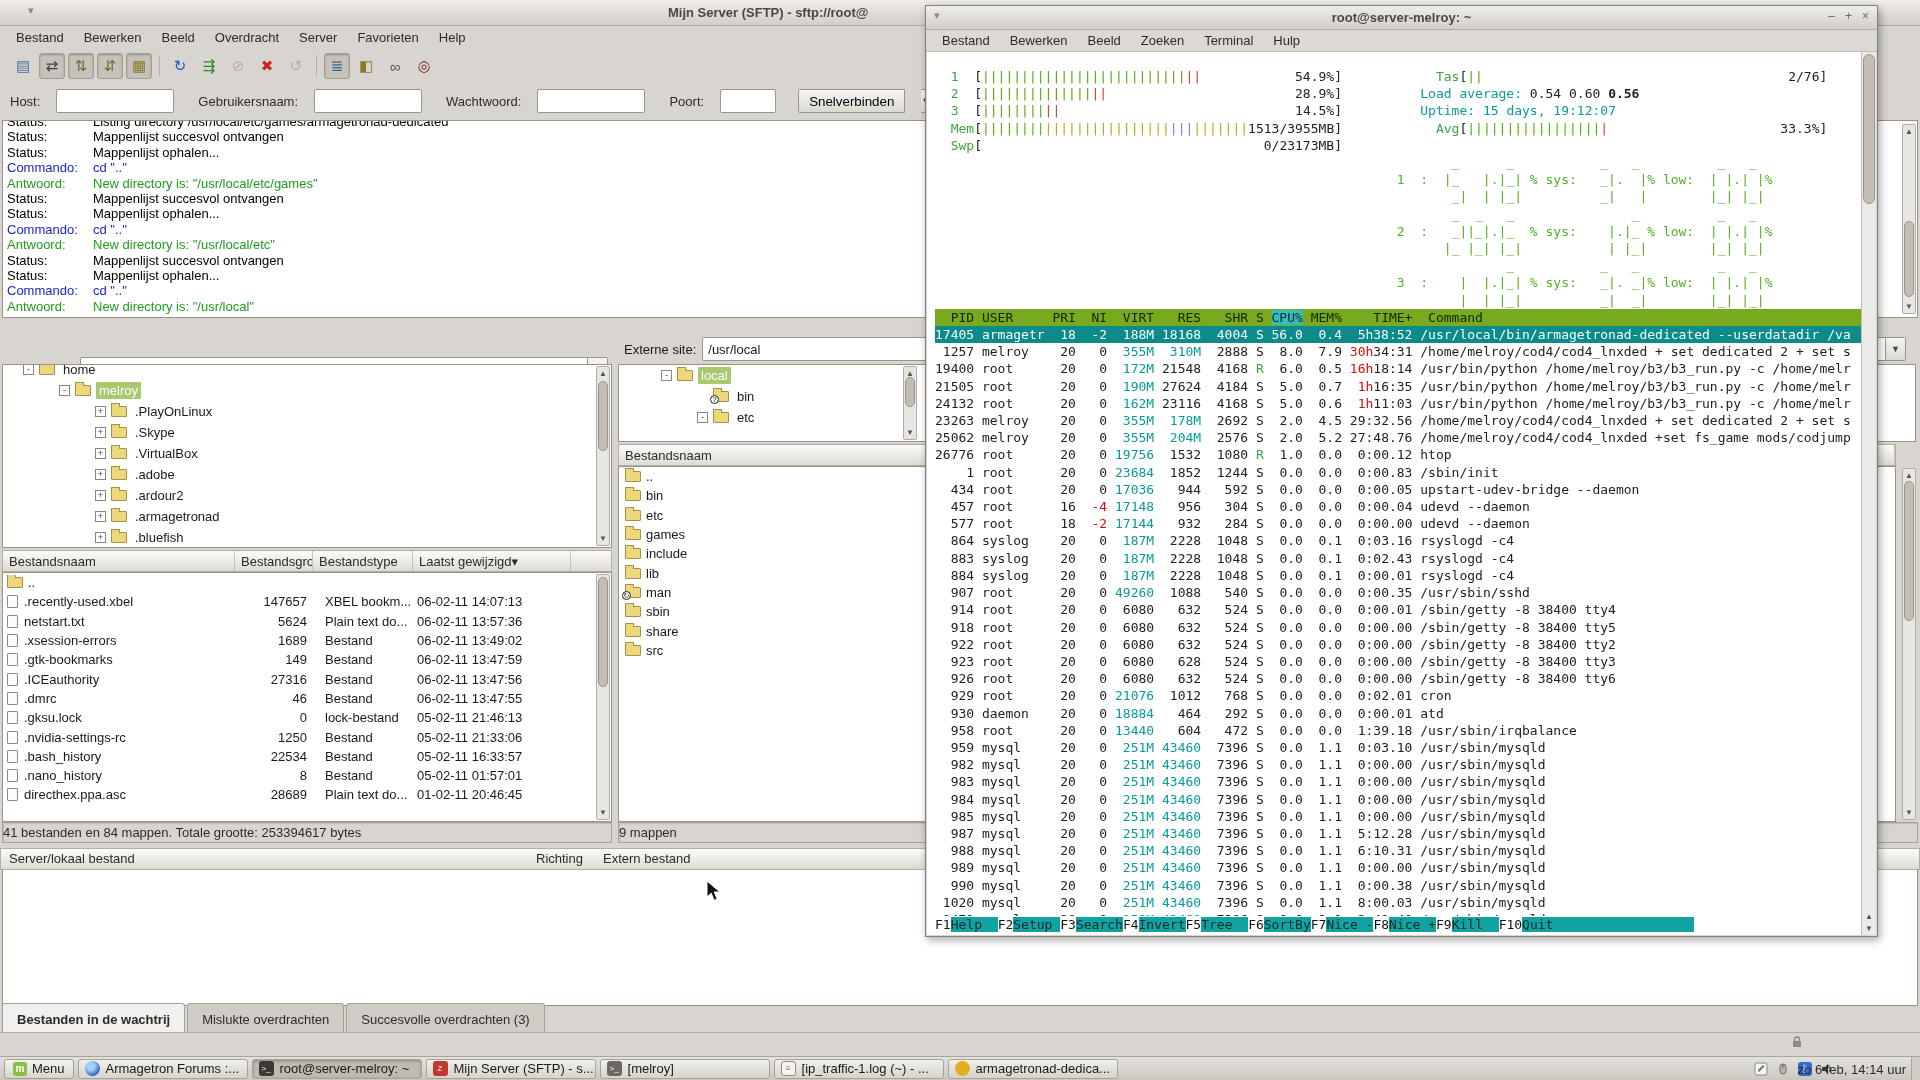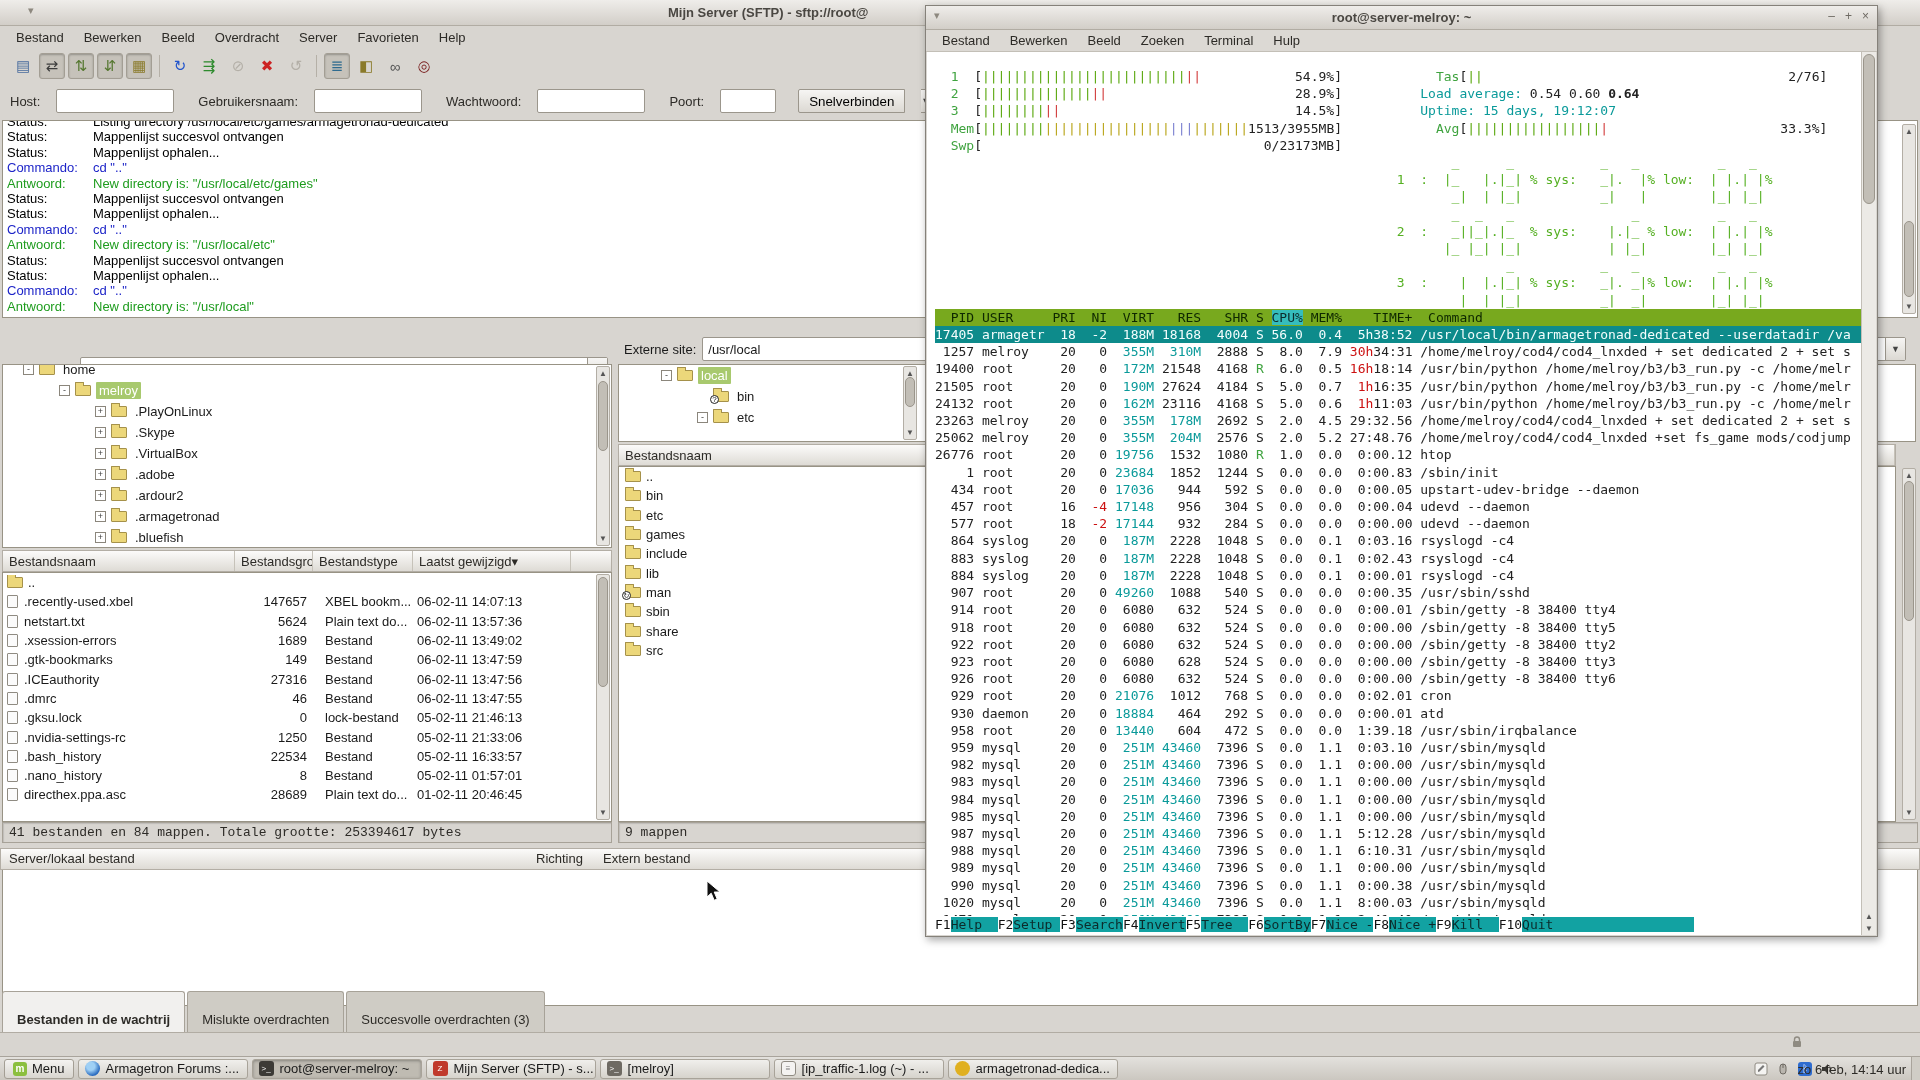--- a/index.html
+++ b/index.html
@@ -54,27 +54,27 @@
   .list-header{position:absolute;height:22px;background:linear-gradient(#fcfbfa,#dedbd5);
     border:1px solid #b3aea5;display:flex;align-items:center;color:#2d2b27;}
   .lh-cell{padding:0 6px;border-right:1px solid #c6c2b9;height:100%;display:flex;align-items:center;overflow:hidden;white-space:nowrap;}
   .file-row{height:19.3px;display:flex;align-items:center;white-space:nowrap;}
   .fr-name{width:232px;display:flex;align-items:center;overflow:hidden;padding-left:4px;}
   .fr-size{width:78px;text-align:right;padding-right:6px;}
   .fr-type{width:100px;padding-left:12px;overflow:hidden;}
   .fr-date{width:158px;padding-left:4px;}
   .fileicon{width:11px;height:13px;background:#fbfbfb;border:1px solid #8f8b82;margin-right:6px;flex:none;border-radius:1px;}
   .statusbar-panel{position:absolute;height:21px;background:#d8d5d0;border:1px solid #a7a298;
-    display:flex;align-items:center;padding-left:6px;color:#2d2b27;box-shadow:inset 1px 1px 1px rgba(0,0,0,.12);font-family:Liberation Mono, monospace;}
+    display:flex;align-items:center;color:#2d2b27;box-shadow:inset 1px 1px 1px rgba(0,0,0,.12);}
   .queue-header{position:absolute;top:848px;left:0;width:100%;height:22px;background:linear-gradient(#fcfbfa,#dedbd5);
     border:1px solid #b3aea5;color:#2d2b27;}
   .qh-cell{position:absolute;top:2px;}
   .queue-body{position:absolute;top:870px;left:2px;right:2px;height:136px;background:#fff;border:1px solid #989385;border-top:none;}
   .fz-tabs{position:absolute;top:1006px;left:2px;height:26px;display:flex;align-items:flex-end;gap:2px;}
-  .fz-tab{padding:20px 14px 5px 14px;border:1px solid #a7a298;border-bottom:none;background:#cfccc5;color:#2d2b27;border-radius:3px 3px 0 0;}
+  .fz-tab{padding:8px 14px 5px 14px;border:1px solid #a7a298;border-bottom:none;background:#cfccc5;color:#2d2b27;border-radius:3px 3px 0 0;}
   .fz-tab.active{background:#f1f0ee;font-weight:bold;}
   .fz-statusbar{position:absolute;top:1032px;left:0;width:100%;height:24px;background:#d8d5d0;border-top:1px solid #b1aca3;}
   .fz-status-right{position:absolute;right:84px;top:2px;display:flex;align-items:center;gap:8px;flex-direction:column;}
   .mini-icon{width:14px;height:14px;}
   .vscroll{position:absolute;width:14px;background:#e8e6e2;border:1px solid #b3aea5;border-radius:2px;}
   .vthumb{position:absolute;left:1px;right:1px;background:#c2beb6;border:1px solid #9a958b;border-radius:6px;}
   .varrow{position:absolute;left:0;width:100%;text-align:center;font-size:8px;color:#555;}
   .splitter-v{position:absolute;left:612px;top:332px;width:6px;height:514px;background:#d8d5d0;}
   
   .term{position:absolute;left:925px;top:5px;width:953px;height:932px;background:#d8d5d0;
@@ -515,21 +515,21 @@
     <nav class="menubar term-menubar" id="term-menu">
         <span class="menu-item">Bestand</span>
         <span class="menu-item">Bewerken</span>
         <span class="menu-item">Beeld</span>
         <span class="menu-item">Zoeken</span>
         <span class="menu-item">Terminal</span>
         <span class="menu-item">Hulp</span>
       </nav>
     <div class="term-body">
       <pre id="htop">  <span class="g">1  </span>[<span class="pg">||||||||||||||||||||||||||</span><span class="pr">||</span>            54.9%]            <span class="g">Tas</span>[<span class="pg">||</span>                                       2/76]
-  <span class="g">2  </span>[<span class="pg">||||||||||||||</span><span class="pr">||</span>                        28.9%]          <span class="c">Load average: </span>0.54 0.60 <span class="bold">0.64</span>
+  <span class="g">2  </span>[<span class="pg">||||||||||||||</span><span class="pr">||</span>                        28.9%]          <span class="c">Load average: </span>0.54 0.60 <span class="bold">0.56</span>
   <span class="g">3  </span>[<span class="pg">||||||||</span><span class="pr">||</span>                              14.5%]          <span class="c">Uptime: </span><span class="cy">15 days, 19:12:07</span>
   <span class="g">Mem</span>[<span class="pg">||||||||</span><span class="py">||||||||||||||||</span><span class="pb">|||</span><span class="py">|||||||</span>1513/3955MB]            <span class="g">Avg</span>[<span class="pg">|||||||||||||||||</span><span class="pr">|</span>                      33.3%]
   <span class="g">Swp</span>[                                    0/23173MB]          
 <span class="led">                                                                  _      _           _   _          _   _ </span>
 <span class="led">                                                           1  :  |_   |.|_| % sys:   _|.  |% low:  | |.| |%</span>
 <span class="led">                                                                  _|  | |_|          _|   |        |_| |_|</span>
 <span class="led">                                                                  _  _   _               _          _   _ </span>
 <span class="led">                                                           2  :   _||_|.|_  % sys:    |.|_ % low:  | |.| |%</span>
 <span class="led">                                                                 |_ |_| |_|           | |_|        |_| |_|</span>
 <span class="led">                                                                         _           _   _          _   _ </span>

